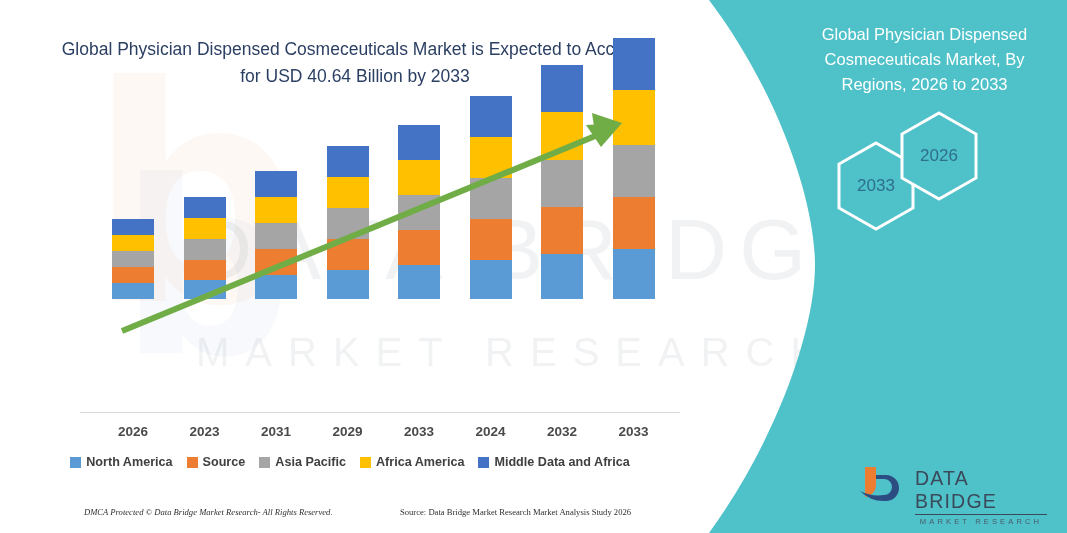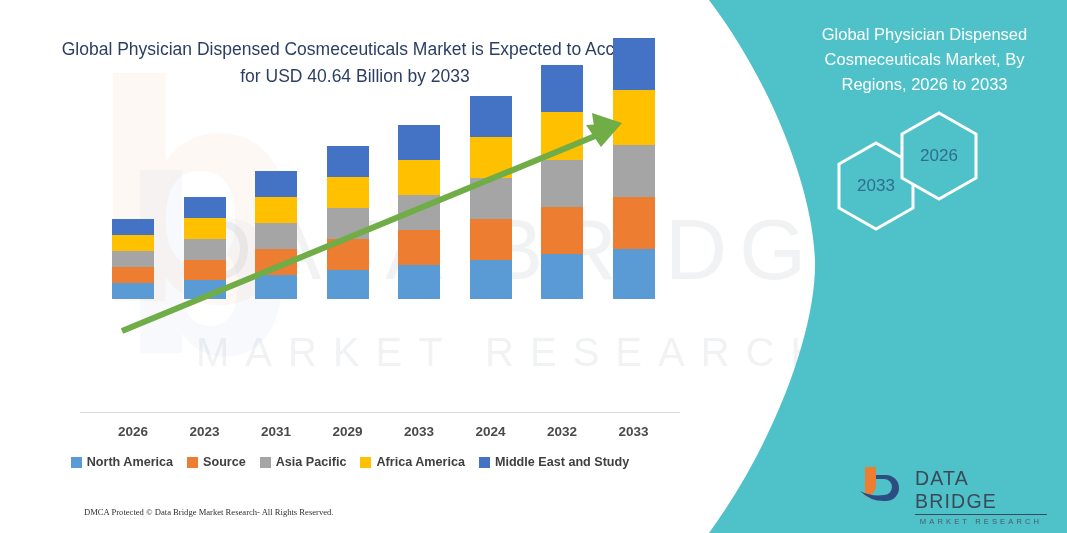--- a/index.html
+++ b/index.html
@@ -185,21 +185,21 @@
   .legend-label { font-size: 12.6px; font-weight: 700; color: #404040; white-space: nowrap; }
 
   
   .footer {
     position: absolute;
     left: 0; top: 507px; width: 700px; height: 20px;
     font-family: "Liberation Serif", serif;
     font-size: 8.6px;
     color: #2f2f2f;
   }
-  .footer-left { position: absolute; left: 84px; top: 0; white-space: nowrap; }
+  .footer-left { position: absolute; left: 84px; top: 0; white-space: nowrap; font-style: italic; }
   .footer-right { position: absolute; left: 400px; top: 0; white-space: nowrap; }
 
   .arrow { position: absolute; left: 0; top: 0; width: 700px; height: 420px; pointer-events: none; }
 </style>
 </head>
 <body>
 
 <div id="page">
 
   <div class="wm-layer">
@@ -301,26 +301,27 @@
       <div class="legend-item">
         <span class="swatch" style="background: rgb(165, 165, 165);"></span>
         <span class="legend-label">Asia Pacific</span>
       </div>
       <div class="legend-item">
         <span class="swatch" style="background: rgb(255, 192, 0);"></span>
         <span class="legend-label">Africa America</span>
       </div>
       <div class="legend-item">
         <span class="swatch" style="background: rgb(68, 114, 196);"></span>
-        <span class="legend-label">Middle East and Study</span>
+        <span class="legend-label">Middle Data and Africa</span>
       </div>
     </div>
 
   <div class="footer">
     <span class="footer-left">DMCA Protected © Data Bridge Market Research- All Rights Reserved.</span>
+    <span class="footer-right">Source: Data Bridge Market Research  Market Analysis Study 2026</span>
   </div>
 
   <div class="teal-panel">
     <svg width="380" height="533" viewBox="0 0 380 533">
       <path d="M 380 0 L 22 0 C 90 90, 128 200, 128 265 C 128 332, 88 442, 22 533 L 380 533 Z" fill="#4FC1C9"></path>
     </svg>
   </div>
 
   <div class="teal-content">
     <div class="panel-title">Global Physician Dispensed Cosmeceuticals Market, By Regions, 2026 to 2033</div>

